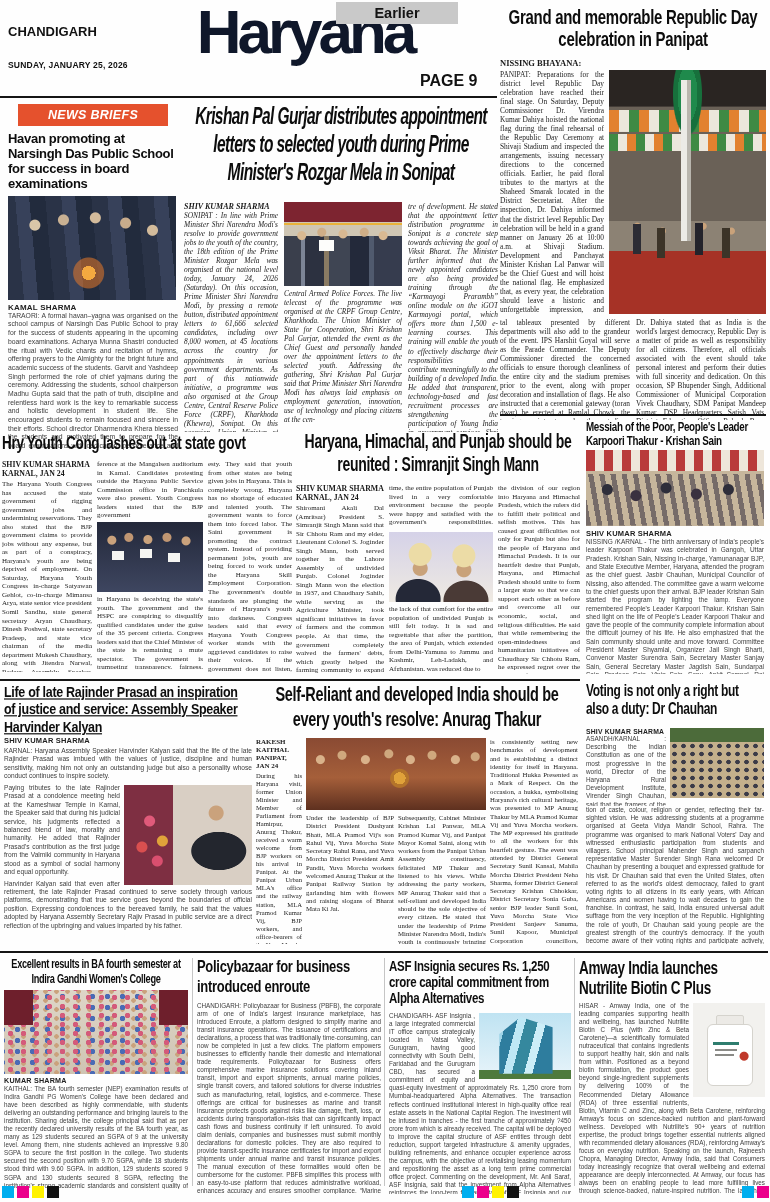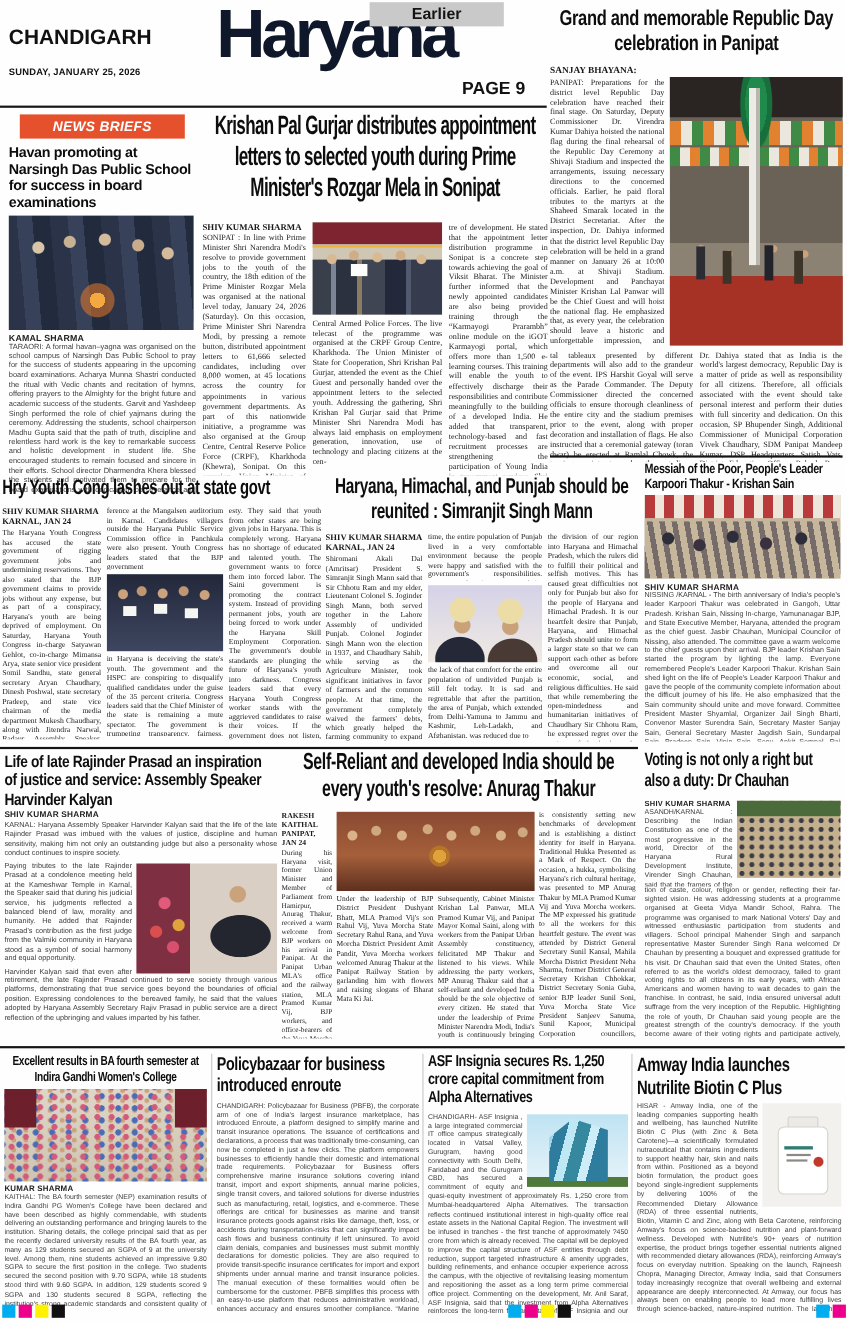--- a/index.html
+++ b/index.html
@@ -126,38 +126,38 @@
       linear-gradient(#8a8a86 0 0) 30% 42%/50% 2px no-repeat,
       linear-gradient(#8a8a86 0 0) 30% 50%/44% 2px no-repeat,
       #ffffff;}
   .brieflabel{background:#e5512d;color:#fff;font-weight:900;font-style:italic;font-size:12.5px;text-align:center;padding:4px 0;letter-spacing:.3px;}
   .cmyk{position:absolute;top:1186px;display:flex;gap:3px;}
   .cmyk span{width:12px;height:12px;display:block;}
 </style>
 </head>
 <body>
 
-<div class="abs" style="left:8px;top:24px;font-size:19px;font-weight:900;">CHANDIGARH</div>
+<div class="abs" style="left:8px;top:24px;font-size:13px;font-weight:900;">CHANDIGARH</div>
 <div class="abs" style="left:8px;top:60px;font-size:8.5px;font-weight:700;letter-spacing:.2px;">SUNDAY, JANUARY 25, 2026</div>
 <div class="abs" style="left:112px;top:0px;width:386px;height:96px;text-align:center;">
   <div class="abs" style="left:0;top:0;width:386px;font-size:62px;line-height:1.02;font-weight:700;letter-spacing:-4px;color:#0f172a;">Haryana</div>
   <div class="abs" style="left:224px;top:2px;width:122px;background:#c9c9c9;font-size:14.5px;font-weight:900;padding:3px 0;color:#141414;">Earlier</div>
 </div>
 <div class="abs" style="left:420px;top:72px;font-size:16px;font-weight:900;">PAGE 9</div>
 <div class="rule" style="left:0;top:96px;width:497px;height:2px;"></div>
 
 <div class="abs" style="left:8px;top:104px;width:170px;height:334px;">
   <div class="brieflabel" style="margin:0 10px;">NEWS BRIEFS</div>
   <div class="hl" style="font-size:13px;margin:6px 0 4px;">Havan promoting at Narsingh Das Public School for success in board examinations</div>
   <div class="photo ph-havan" style="width:168px;height:104px;"></div>
   <div class="byline" style="margin-top:3px;">KAMAL SHARMA</div>
   <div class="b-sans jt oh" style="height:138px;">TARAORI: A formal havan–yagna was organised on the school campus of Narsingh Das Public School to pray for the success of students appearing in the upcoming board examinations. Acharya Munna Shastri conducted the ritual with Vedic chants and recitation of hymns, offering prayers to the Almighty for the bright future and academic success of the students. Garvit and Yashdeep Singh performed the role of chief yajmans during the ceremony. Addressing the students, school chairperson Madhu Gupta said that the path of truth, discipline and relentless hard work is the key to remarkable success and holistic development in student life. She encouraged students to remain focused and sincere in their efforts. School director Dharmendra Khera blessed the students and motivated them to prepare for the board examinations with dedication, perseverance and a positive mindset. During the havan, students and teachers collectively offered oblations with deep reverence.</div>
 </div>
 
-<div class="abs" style="left:184px;top:102px;width:314px;height:336px;">
+<div class="abs" style="left:184px;top:102px;width:314px;height:336px;font-style:italic;">
   <div style="height:100px;">
     <span class="hl stretch" style="font-size:15.5px;text-align:center;transform:scaleY(1.55);letter-spacing:-0.6px;">Krishan Pal Gurjar distributes appointment letters to selected youth during Prime Minister's Rozgar Mela in Sonipat</span>
   </div>
   <div style="display:flex;gap:6px;height:230px;">
     <div style="width:94px;" class="oh">
       <div class="byline-serif" style="font-size:8px;">SHIV KUMAR SHARMA</div>
       <p class="b-serif jt">SONIPAT : In line with Prime Minister Shri Narendra Modi's resolve to provide government jobs to the youth of the country, the 18th edition of the Prime Minister Rozgar Mela was organised at the national level today, January 24, 2026 (Saturday). On this occasion, Prime Minister Shri Narendra Modi, by pressing a remote button, distributed appointment letters to 61,666 selected candidates, including over 8,000 women, at 45 locations across the country for appointments in various government departments. As part of this nationwide initiative, a programme was also organised at the Group Centre, Central Reserve Police Force (CRPF), Kharkhoda (Khewra), Sonipat. On this occasion, Union Minister of State for Cooperation, Government of India, Shri Krishan Pal Gurjar distributed appointment letters to 103 selected candidates appointed in various Central Government departments, particularly in the</p>
     </div>
     <div style="width:118px;" class="oh">
       <div class="photo ph-sonipat" style="width:118px;height:84px;margin-bottom:3px;"></div>
@@ -166,21 +166,21 @@
     <div style="width:90px;" class="oh">
       <p class="b-serif jt">tre of development. He stated that the appointment letter distribution programme in Sonipat is a concrete step towards achieving the goal of Viksit Bharat. The Minister further informed that the newly appointed candidates are also being provided training through the “Karmayogi Prarambh” online module on the iGOT Karmayogi portal, which offers more than 1,500 e-learning courses. This training will enable the youth to effectively discharge their responsibilities and contribute meaningfully to the building of a developed India. He added that transparent, technology-based and fast recruitment processes are strengthening the participation of Young India in government services. Shri Gurjar congratulated all the newly appointed candidates and urged them to serve the nation with honesty, dedication and efficiency.</p>
     </div>
   </div>
 </div>
 
 <div class="abs" style="left:500px;top:6px;width:266px;height:408px;">
   <div style="height:52px;">
     <span class="hl stretch" style="font-size:15px;text-align:center;transform:scaleY(1.3);">Grand and memorable Republic Day celebration in Panipat</span>
   </div>
-  <div class="byline-serif">SANJAY BHAYANA:</div>
+  <div class="byline-serif">NISSING BHAYANA:</div>
   <div style="display:flex;gap:5px;height:244px;margin-top:2px;">
     <div style="width:104px;" class="oh">
       <p class="b-serif jt">PANIPAT: Preparations for the district level Republic Day celebration have reached their final stage. On Saturday, Deputy Commissioner Dr. Virendra Kumar Dahiya hoisted the national flag during the final rehearsal of the Republic Day Ceremony at Shivaji Stadium and inspected the arrangements, issuing necessary directions to the concerned officials. Earlier, he paid floral tributes to the martyrs at the Shaheed Smarak located in the District Secretariat. After the inspection, Dr. Dahiya informed that the district level Republic Day celebration will be held in a grand manner on January 26 at 10:00 a.m. at Shivaji Stadium. Development and Panchayat Minister Krishan Lal Panwar will be the Chief Guest and will hoist the national flag. He emphasized that, as every year, the celebration should leave a historic and unforgettable impression, and urged all officers, teachers, and students to work with dedication and commitment to ensure its success. During the Republic Day ceremony, marching contingents of the Haryana Police (men and women), Home Guards, NCC Girls, NSS, Scouts and Guides, Red Cross, and Hindustan Scouts will participate in an impressive march-past. Various developmen-</p>
     </div>
     <div class="photo ph-flag" style="width:157px;height:244px;"></div>
   </div>
   <div style="display:flex;gap:6px;height:102px;margin-top:4px;">
     <div style="width:130px;" class="oh">
       <p class="b-serif jt">tal tableaux presented by different departments will also add to the grandeur of the event. IPS Harshit Goyal will serve as the Parade Commander. The Deputy Commissioner directed the concerned officials to ensure thorough cleanliness of the entire city and the stadium premises prior to the event, along with proper decoration and installation of flags. He also instructed that a ceremonial gateway (toran dwar) be erected at Ramlal Chowk, the turning point towards the stadium. Adequate arrangements for traffic management, law and order, and especially the safety of girl students will be ensured by the police.</p>
     </div>
@@ -195,21 +195,21 @@
   <div style="height:28px;">
     <span class="hl stretch" style="font-size:13.5px;white-space:nowrap;transform:scaleY(1.4);">Hry Youth Cong lashes out at state govt</span>
   </div>
   <div style="display:flex;gap:5px;height:212px;">
     <div style="width:90px;" class="oh">
       <div class="byline-serif" style="font-size:7.8px;">SHIV KUMAR SHARMA</div>
       <div class="byline-serif" style="font-size:7.8px;margin-bottom:2px;">KARNAL, JAN 24</div>
       <p class="b-serif jt" style="font-size:7px;">The Haryana Youth Congress has accused the state government of rigging government jobs and undermining reservations. They also stated that the BJP government claims to provide jobs without any expense, but as part of a conspiracy, Haryana's youth are being deprived of employment. On Saturday, Haryana Youth Congress in-charge Satyawan Gehlot, co-in-charge Mimansa Arya, state senior vice president Somil Sandhu, state general secretary Aryan Chaudhary, Dinesh Poshwal, state secretary Pradeep, and state vice chairman of the media department Mukesh Chaudhary, along with Jitendra Narwal, Radaur Assembly Speaker, Pankaj Sharma Taman, and Suraj Ghamanda, president, held a press con-</p>
     </div>
     <div style="width:106px;display:flex;flex-direction:column;" class="oh">
-      <p class="b-serif jt oh" style="font-size:7px;height:58px;">ference at the Mangalsen auditorium in Karnal. Candidates villagers outside the Haryana Public Service Commission office in Panchkula were also present. Youth Congress leaders stated that the BJP government</p>
+      <p class="b-serif jt oh" style="font-size:7px;height:58px;">ference at the Mangalsen auditorium in Karnal. Candidates protesting outside the Haryana Public Service Commission office in Panchkula were also present. Youth Congress leaders stated that the BJP government</p>
       <div class="photo ph-youthcong" style="width:106px;height:70px;margin:1px 0 3px;"></div>
       <p class="b-serif jt oh" style="font-size:7px;flex:1;">in Haryana is deceiving the state's youth. The government and the HSPC are conspiring to disqualify qualified candidates under the guise of the 35 percent criteria. Congress leaders said that the Chief Minister of the state is remaining a mute spectator. The government is trumpeting transparency, fairness, and hon-</p>
     </div>
     <div style="width:84px;" class="oh">
       <p class="b-serif jt" style="font-size:7px;">esty. They said that youth from other states are being given jobs in Haryana. This is completely wrong. Haryana has no shortage of educated and talented youth. The government wants to force them into forced labor. The Saini government is promoting the contract system. Instead of providing permanent jobs, youth are being forced to work under the Haryana Skill Employment Corporation. The government's double standards are plunging the future of Haryana's youth into darkness. Congress leaders said that every Haryana Youth Congress worker stands with the aggrieved candidates to raise their voices. If the government does not listen, they will surround the Chief Minister's residence in Chandigarh and stage a protest.</p>
     </div>
   </div>
 </div>
 
 <div class="abs" style="left:296px;top:430px;width:284px;height:246px;">
@@ -238,21 +238,21 @@
     <span class="hl stretch-l" style="font-size:9.8px;transform:scaleY(1.25);">Messiah of the Poor, People's Leader Karpoori Thakur - Krishan Sain</span>
   </div>
   <div class="photo ph-messiah" style="width:178px;height:76px;"></div>
   <div class="byline" style="margin-top:3px;font-size:7.5px;">SHIV KUMAR SHARMA</div>
   <div class="b-sans jt oh" style="height:136px;font-size:6.5px;">NISSING /KARNAL - The birth anniversary of India's people's leader Karpoori Thakur was celebrated in Gangoh, Uttar Pradesh. Krishan Sain, Nissing In-charge, Yamunanagar BJP, and State Executive Member, Haryana, attended the program as the chief guest. Jasbir Chauhan, Municipal Councilor of Nissing, also attended. The committee gave a warm welcome to the chief guests upon their arrival. BJP leader Krishan Sain started the program by lighting the lamp. Everyone remembered People's Leader Karpoori Thakur. Krishan Sain shed light on the life of People's Leader Karpoori Thakur and gave the people of the community complete information about the difficult journey of his life. He also emphasized that the Sain community should unite and move forward. Committee President Master Shyamlal, Organizer Jail Singh Bharti, Convenor Master Surendra Sain, Secretary Master Sanjay Sain, General Secretary Master Jagdish Sain, Sundarpal Sain, Pradeep Sain, Vipin Sain, Sonu, Ankit Sompal, Raj Pradhan, Dhamma Bassi, Pawan Sain, and all the members of the community were present at the program.</div>
 </div>
 
 <div class="rule" style="left:0;top:679px;width:580px;height:2px;"></div>
 
 <div class="abs" style="left:4px;top:684px;width:248px;height:264px;">
-  <div style="height:52px;">
+  <div style="height:52px;text-decoration:underline;">
     <span class="hl stretch-l" style="font-size:12.5px;transform:scaleY(1.2);">Life of late Rajinder Prasad an inspiration of justice and service: Assembly Speaker Harvinder Kalyan</span>
   </div>
   <div class="byline" style="font-size:7.5px;margin-bottom:2px;">SHIV KUMAR SHARMA</div>
   <div class="oh" style="height:198px;">
     <p class="b-sans jt" style="font-size:6.6px;">KARNAL: Haryana Assembly Speaker Harvinder Kalyan said that the life of the late Rajinder Prasad was imbued with the values of justice, discipline and human sensitivity, making him not only an outstanding judge but also a personality whose conduct continues to inspire society.</p>
     <div class="photo ph-rajinder fl-r" style="width:128px;height:100px;"></div>
     <p class="b-sans jt" style="font-size:6.6px;">Paying tributes to the late Rajinder Prasad at a condolence meeting held at the Kameshwar Temple in Karnal, the Speaker said that during his judicial service, his judgments reflected a balanced blend of law, morality and humanity. He added that Rajinder Prasad's contribution as the first judge from the Valmiki community in Haryana stood as a symbol of social harmony and equal opportunity.</p>
     <p class="b-sans jt" style="font-size:6.6px;">Harvinder Kalyan said that even after retirement, the late Rajinder Prasad continued to serve society through various platforms, demonstrating that true service goes beyond the boundaries of official position. Expressing condolences to the bereaved family, he said that the values adopted by Haryana Assembly Secretary Rajiv Prasad in public service are a direct reflection of the upbringing and values imparted by his father.</p>
   </div>
 </div>

